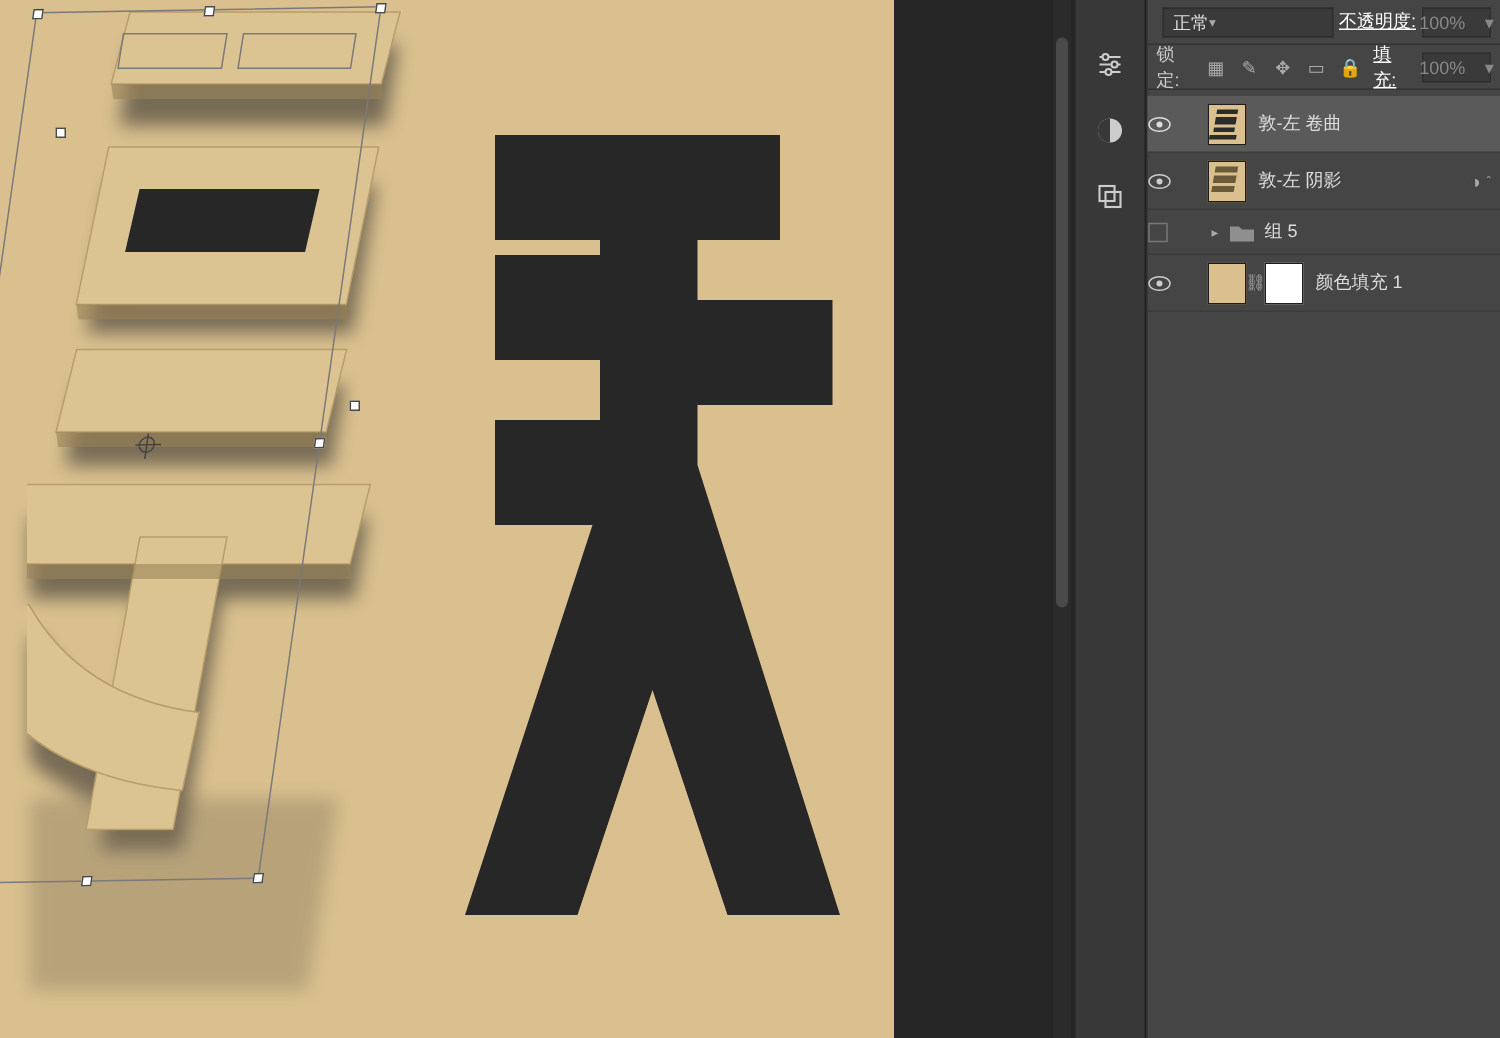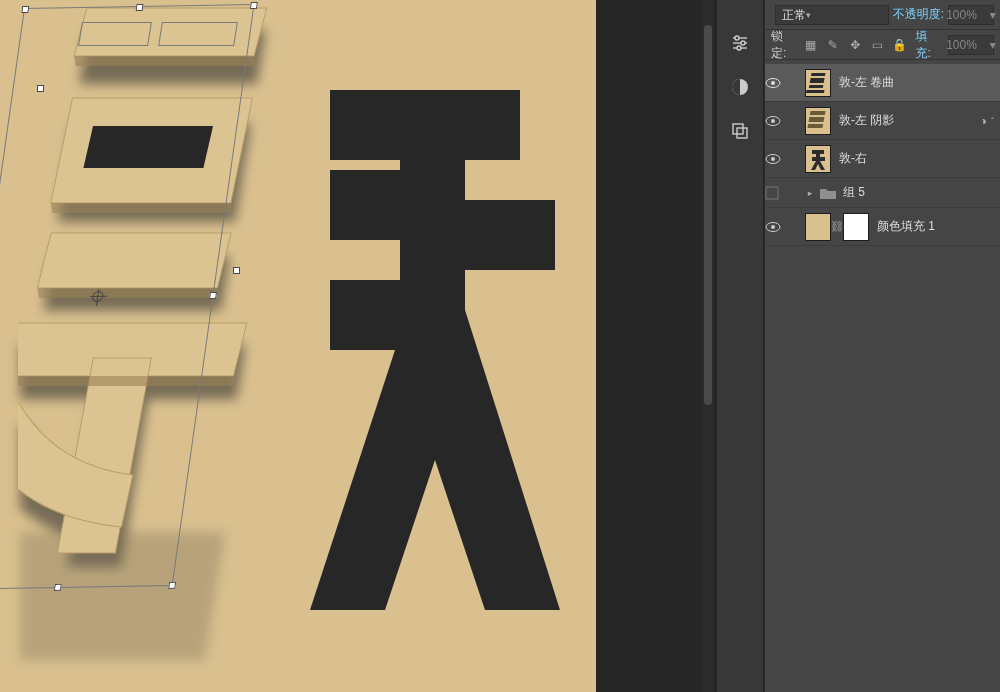--- a/index.html
+++ b/index.html
@@ -98,21 +98,21 @@
   }
   .sel {
     flex: 1; height: 20px;
     background: #3a3a3a;
     border: 1px solid #2e2e2e;
     padding: 0 6px; line-height: 18px;
     color:#ddd;
     display:flex; align-items:center;
   }
   .sel .chev{ font-size:9px; color:#aaa;}
-  .dim { color: #7dd3fc; }
+  .dim { color: #ffffff; text-decoration: underline; }
   .valbox {
     width: 46px; height: 20px; line-height: 18px;
     background: #3a3a3a; border: 1px solid #2e2e2e;
     text-align: center; color: #888;
     display:flex; justify-content:center; align-items:center; gap:13px;
   }
   .lock-bar {
     height: 30px; padding: 0 6px 0 6px;
     border-bottom: 1px solid #333;
     gap: 8px;
@@ -324,60 +324,45 @@
       </div>
       <span class="lname">敦-左 阴影</span>
       <span class="spacer"></span>
       <span class="rico">◑</span>
       <span class="rico" style="font-size:9px">ˆ</span>
     </div>
 
 
 
 
+
+    <div class="layer" style="height:30px">
+      <div class="vis">
+        <svg width="14" height="14" viewBox="0 0 14 14">
+            <rect x="1" y="1" width="12" height="12" fill="none" stroke="#777"></rect>
+          </svg>
+      </div>
+      <div class="indent1"></div>
+      <span class="fold">▸</span>
+      <span style="margin:0 2px 0 4px">
+        <svg width="18" height="14" viewBox="0 0 18 14">
+            <path d="M1 3h6l2 2h8v8H1z" fill="#8f8f8f"></path>
+          </svg>
+      </span>
+      <span class="lname" style="margin-left:4px">组 5</span>
+    </div>
+
     <div class="layer">
       <div class="vis">
         <svg width="16" height="16" viewBox="0 0 16 16">
             <ellipse cx="8" cy="8" rx="7" ry="4.5" fill="none" stroke="#ccc"></ellipse>
             <circle cx="8" cy="8" r="2" fill="#ccc"></circle>
           </svg>
       </div>
       <div class="indent1"></div>
-      <div class="thumb beige">
-        <svg width="24" height="26" viewBox="0 0 24 26">
-            <path d="M6 4h12v4h-4v3h5v4h-5l5 9h-4l-3-6-3 6h-4l5-9h-4v-4h4V8h-4z" fill="#2b2b2b"></path>
-          </svg>
-      </div>
-      <span class="lname">敦-右</span>
-    </div>
-
-    <div class="layer" style="height:30px">
-      <div class="vis">
-        <svg width="14" height="14" viewBox="0 0 14 14">
-            <rect x="1" y="1" width="12" height="12" fill="none" stroke="#777"></rect>
-          </svg>
-      </div>
-      <div class="indent1"></div>
-      <span class="fold">▸</span>
-      <span style="margin:0 2px 0 4px">
-        <svg width="18" height="14" viewBox="0 0 18 14">
-            <path d="M1 3h6l2 2h8v8H1z" fill="#8f8f8f"></path>
-          </svg>
-      </span>
-      <span class="lname" style="margin-left:4px">组 5</span>
-    </div>
-
-    <div class="layer">
-      <div class="vis">
-        <svg width="16" height="16" viewBox="0 0 16 16">
-            <ellipse cx="8" cy="8" rx="7" ry="4.5" fill="none" stroke="#ccc"></ellipse>
-            <circle cx="8" cy="8" r="2" fill="#ccc"></circle>
-          </svg>
-      </div>
-      <div class="indent1"></div>
       <div class="thumb beige"></div>
       <div class="linkchain">⛓</div>
       <div class="thumb white"></div>
       <span class="lname">颜色填充 1</span>
     </div>
 
   </div>
 </div>
 
 </body></html>

